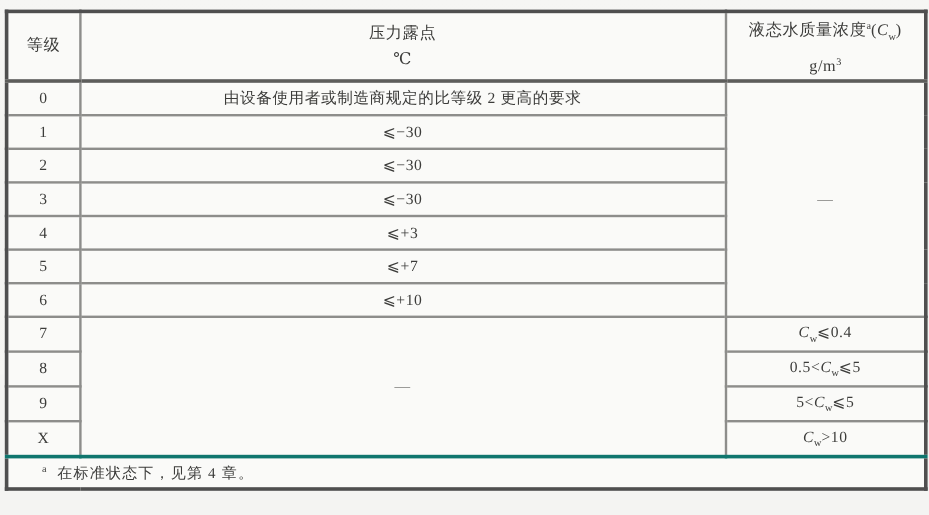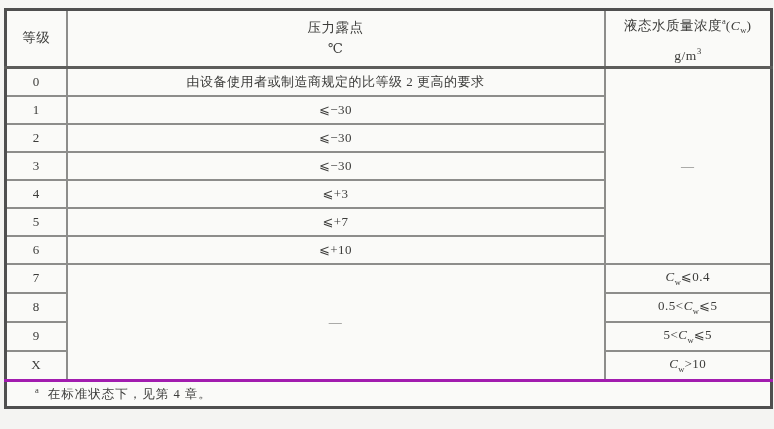--- a/index.html
+++ b/index.html
@@ -63,21 +63,21 @@
     font-family: "Liberation Serif", "DejaVu Serif", serif;
   }
   td.dash-cell {
     color: #7e7e7c;
     font-size: 13px;
   }
   tr.footnote-row td {
     height: 24px;
     text-align: left;
     padding-left: 28px;
-    border-top: 3px solid #a21caf;
+    border-top: 3px solid #0f766e;
     font-size: 12.5px;
     letter-spacing: 1px;
   }
   tr.footnote-row sup { margin-right: 9px; }
 </style>
 </head>
 <body>
 
 <div class="page">
   <table class="std">

